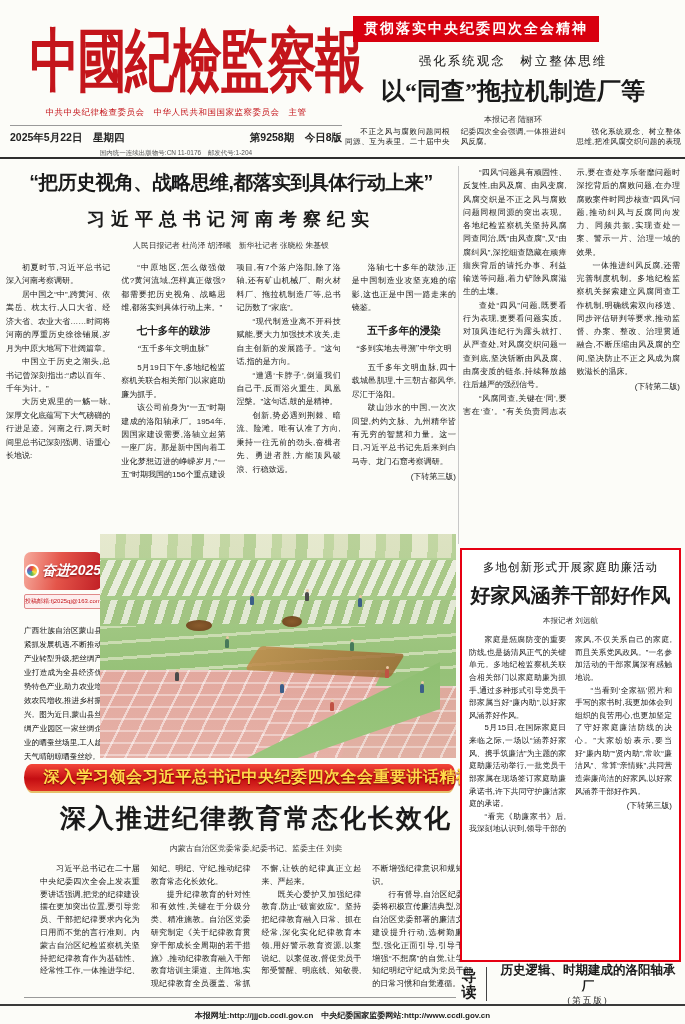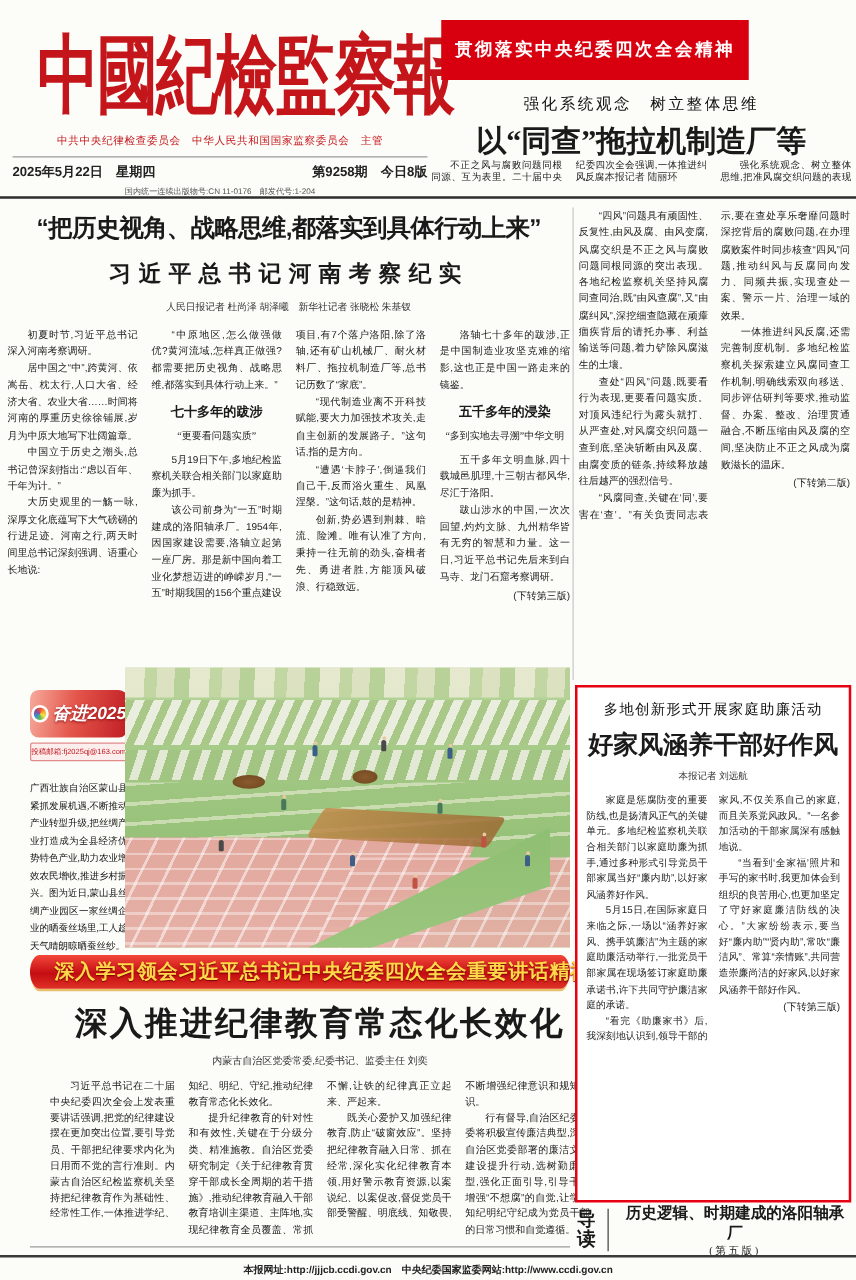--- a/index.html
+++ b/index.html
@@ -13,21 +13,21 @@
       transform:scale(.88,1.22);transform-origin:center top;}
   .organ{margin-top:22px;text-align:center;color:#c4151b;font-size:8.5px;letter-spacing:.5px;}
   .daterow{margin-top:6px;border-top:1px solid #9a9a9a;padding-top:5px;display:flex;
       justify-content:space-between;font-size:10.5px;font-weight:bold;color:#222;}
   .issn{margin-top:4px;text-align:center;font-size:6.5px;color:#555;}
   .rule-header{position:absolute;left:0;top:157px;width:685px;height:2px;background:#2e2e2e;}
 
   
   .topright{position:absolute;left:345px;top:16px;width:336px;}
   .badge{display:inline-block;margin-left:8px;background:#d8000f;color:#fff;font-weight:bold;
-      font-size:14px;letter-spacing:2px;padding:15px 11px;}
+      font-size:14px;letter-spacing:2px;padding:4px 11px;}
   .kicker{margin-top:11px;text-align:center;font-size:12.5px;letter-spacing:2px;color:#111;}
   .tr-headline{margin:5px 0 0;text-align:center;font-weight:900;font-size:24px;letter-spacing:0;
       font-family:"Liberation Serif","DejaVu Serif",serif;}
   .tr-byline{margin-top:7px;text-align:center;font-size:8px;color:#333;}
   .tr-strip{position:absolute;left:345px;top:127px;width:336px;height:29px;overflow:hidden;
       column-count:3;column-gap:11px;font-size:7.6px;line-height:1.32;text-align:justify;}
   .tr-body{position:absolute;left:463px;top:166px;width:217px;height:378px;overflow:hidden;
       column-count:2;column-gap:10px;font-size:8px;line-height:1.66;text-align:justify;}
   .vrule{position:absolute;left:458px;top:166px;width:1px;height:378px;background:#c8c8c8;}
 
@@ -159,21 +159,21 @@
     <div class="lead-subhead">习近平总书记河南考察纪实</div>
     <div class="lead-byline">人民日报记者 杜尚泽 胡泽曦　新华社记者 张晓松 朱基钗</div>
     <div class="lead-cols">
       <p class="pp">初夏时节,习近平总书记深入河南考察调研。</p>
       <p class="pp">居中国之“中”,跨黄河、依嵩岳、枕太行,人口大省、经济大省、农业大省……时间将河南的厚重历史徐徐铺展,岁月为中原大地写下壮阔篇章。</p>
       <p class="pp">中国立于历史之潮头,总书记曾深刻指出:“虑以百年、千年为计。”</p>
       <p class="pp">大历史观里的一觞一咏,深厚文化底蕴写下大气磅礴的行进足迹。河南之行,两天时间里总书记深刻强调、语重心长地说:</p>
       <p class="pp">“中原地区,怎么做强做优?黄河流域,怎样真正做强?都需要把历史视角、战略思维,都落实到具体行动上来。”</p>
       <div class="col-sub">
         <div class="cst">七十多年的跋涉</div>
-        <div class="csq">“更要看问题实质”</div>
+        <div class="csq">“五千多年文明血脉”</div>
       </div>
       <p class="pp">5月19日下午,多地纪检监察机关联合相关部门以家庭助廉为抓手。</p>
       <p class="pp">该公司前身为“一五”时期建成的洛阳轴承厂。1954年,因国家建设需要,洛轴立起第一座厂房。那是新中国向着工业化梦想迈进的峥嵘岁月,“一五”时期我国的156个重点建设项目,有7个落户洛阳,除了洛轴,还有矿山机械厂、耐火材料厂、拖拉机制造厂等,总书记历数了“家底”。</p>
       <p class="pp">“现代制造业离不开科技赋能,要大力加强技术攻关,走自主创新的发展路子。”这句话,指的是方向。</p>
       <p class="pp">“遭遇‘卡脖子’,倒逼我们自己干,反而浴火重生、凤凰涅槃。”这句话,鼓的是精神。</p>
       <p class="pp">创新,势必遇到荆棘、暗流、险滩。唯有认准了方向,秉持一往无前的劲头,奋楫者先、勇进者胜,方能顶风破浪、行稳致远。</p>
       <p class="pp">洛轴七十多年的跋涉,正是中国制造业攻坚克难的缩影,这也正是中国一路走来的镜鉴。</p>
       <div class="col-sub">
         <div class="cst">五千多年的浸染</div>
         <div class="csq">“多到实地去寻溯”中华文明</div>

